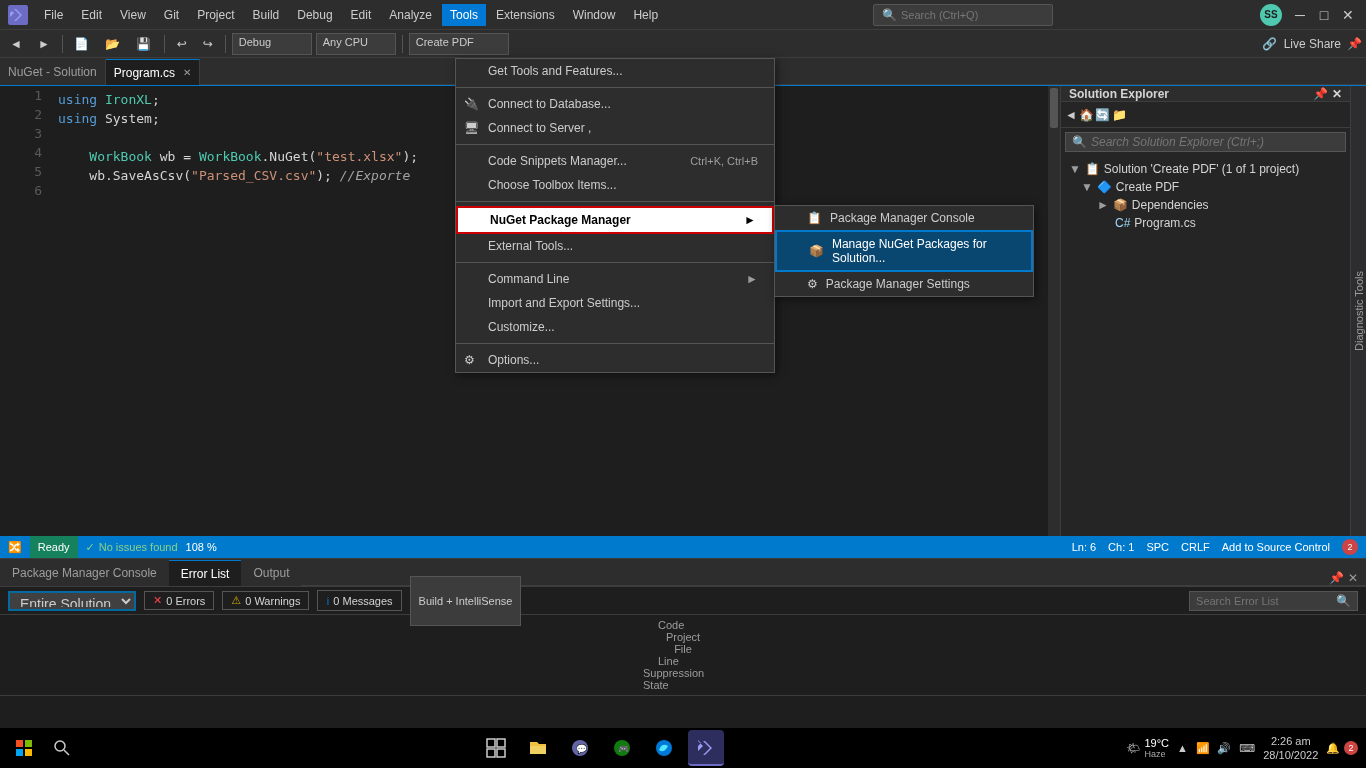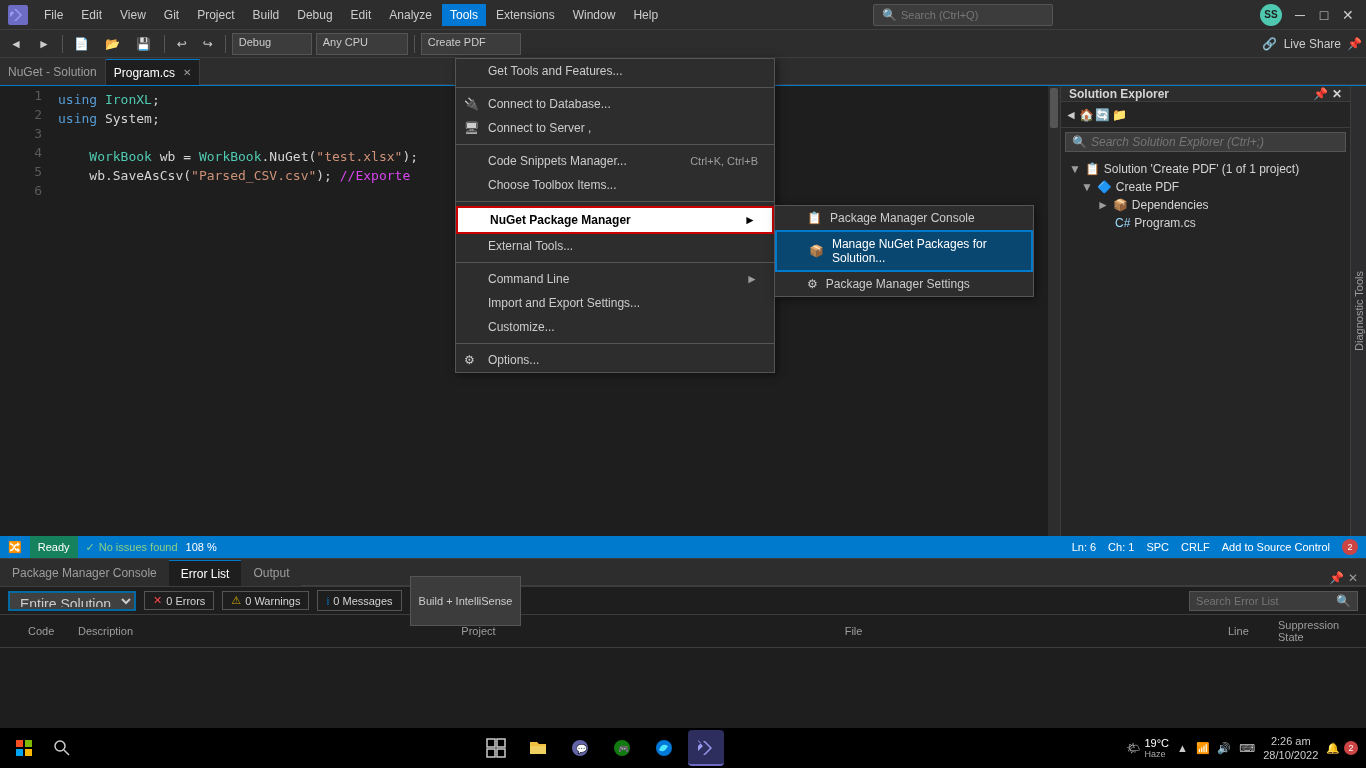--- a/index.html
+++ b/index.html
@@ -34,21 +34,21 @@
     .tab-close { font-size: 10px; color: #9d9d9d; margin-left: 4px; }
 
     
     .editor-area { flex: 1; background: #1e1e1e; position: relative; overflow: hidden; }
     .line-num { text-align: right; padding-right: 8px; color: #5a5a5a; font-size: 13px; line-height: 19px; font-family: 'Consolas', monospace; }
     .code-content { margin-left: 50px; padding: 4px 8px; font-family: 'Consolas', monospace; font-size: 13px; line-height: 19px; }
     .code-line { white-space: nowrap; }
     .kw { color: #569cd6; }
     .cl { color: #4ec9b0; }
     .str { color: #ce9178; }
-    .cm { color: #d946ef; }
+    .cm { color: #a3a3a3; font-style: italic; }
     .plain { color: #d4d4d4; }
 
     
     .solution-explorer { width: 290px; background: #252526; border-left: 1px solid #3d3d3d; display: flex; flex-direction: column; }
     .se-header { height: 16px; background: #2d2d2d; display: flex; align-items: center; justify-content: space-between; padding: 0 8px; font-size: 12px; font-weight: 600; border-bottom: 1px solid #3d3d3d; }
     .se-toolbar { height: 26px; background: #252526; display: flex; align-items: center; padding: 0 4px; gap: 2px; border-bottom: 1px solid #3d3d3d; }
     .se-tree { padding: 4px; font-size: 12px; }
     .se-item { display: flex; align-items: center; gap: 4px; padding: 2px 4px; cursor: pointer; }
     .se-indent1 { padding-left: 16px; }
     .se-indent2 { padding-left: 32px; }
@@ -67,21 +67,21 @@
     .bottom-panel { height: 170px; background: #1e1e1e; border-top: 1px solid #3d3d3d; display: flex; flex-direction: column; }
     .bottom-tabs { height: 28px; background: #2d2d2d; display: flex; align-items: flex-end; border-bottom: 1px solid #3d3d3d; }
     .bottom-tab { height: 26px; padding: 0 12px; display: flex; align-items: center; cursor: pointer; font-size: 12px; color: #9d9d9d; }
     .bottom-tab.active { background: #1e1e1e; color: #fff; border-top: 1px solid #007acc; }
     .bottom-toolbar { height: 28px; background: #1e1e1e; display: flex; align-items: center; padding: 0 8px; gap: 8px; border-bottom: 1px solid #3d3d3d; }
     .error-filter { background: #404040; border: 2px solid #0369a1; color: #ccc; padding: 2px 6px; font-size: 14px; height: 20px; }
     .error-badge { display: flex; align-items: center; gap: 4px; padding: 2px 8px; border: 1px solid #555; font-size: 11px; cursor: pointer; }
     .error-badge .err { color: #f44747; }
     .error-badge .warn { color: #cca700; }
     .error-badge .info { color: #007acc; }
-    .error-table-header { display: flex; align-items: center; padding: 4px 8px; border-bottom: 1px solid #3d3d3d; font-size: 11px; color: #9d9d9d; }
+    .error-table-header { display: flex; align-items: center; padding: 4px 8px; border-bottom: 1px solid #3d3d3d; font-size: 11px; color: #9d9d9d; flex-direction: column; }
     .error-col { flex: 1; }
     .error-col-sm { width: 50px; }
     .error-col-md { width: 80px; }
 
     
     .dropdown-menu {
       position: absolute; background: #2d2d2d; border: 1px solid #555;
       min-width: 280px; z-index: 100; box-shadow: 2px 2px 8px rgba(0,0,0,0.5);
     }
     .dropdown-item {
@@ -158,21 +158,21 @@
   <div class="tb-btn">►</div>
   <div class="tb-sep"></div>
   <div class="tb-btn">📄</div>
   <div class="tb-btn">📂</div>
   <div class="tb-btn">💾</div>
   <div class="tb-sep"></div>
   <div class="tb-btn">↩</div>
   <div class="tb-btn">↪</div>
   <div class="tb-sep"></div>
   <div class="tb-dropdown" style="width:80px;">Debug</div>
-  <div class="tb-dropdown" style="width:92px;">Any CPU</div>
+  <div class="tb-dropdown" style="width:80px;">Any CPU</div>
   <div class="tb-sep"></div>
   <div class="tb-dropdown" style="width:100px;">Create PDF</div>
   <div style="flex:1"></div>
   <div style="display:flex;align-items:center;gap:6px;color:#ccc;font-size:12px;">
     <span>🔗</span>
     <span>Live Share</span>
     <span>📌</span>
   </div>
 </div>
 
@@ -321,21 +321,20 @@
     <div style="background:#3c3c3c;border:1px solid #555;padding:18px 8px;font-size:11px;color:#ccc;cursor:pointer;">Build + IntelliSense</div>
     <div style="flex:1;"></div>
     <div style="background:#3c3c3c;border:1px solid #555;padding:2px 6px;display:flex;align-items:center;gap:20px;">
       <input type="text" style="background: transparent; border: none; outline: none; color: rgb(204, 204, 204); font-size: 11px; width: 120px;" placeholder="Search Error List">
       <span>🔍</span>
     </div>
   </div>
   <div class="error-table-header">
     <div style="width:20px;"></div>
     <div class="error-col-sm">Code</div>
-    <div class="error-col">Description</div>
     <div class="error-col">Project</div>
     <div class="error-col">File</div>
     <div class="error-col-sm">Line</div>
     <div class="error-col-md">Suppression State</div>
   </div>
 </div>
 
 <div style="position:absolute;top:58px;left:455px;z-index:100;">
   <div class="dropdown-menu" style="width:320px;">
     <div class="dropdown-item">

